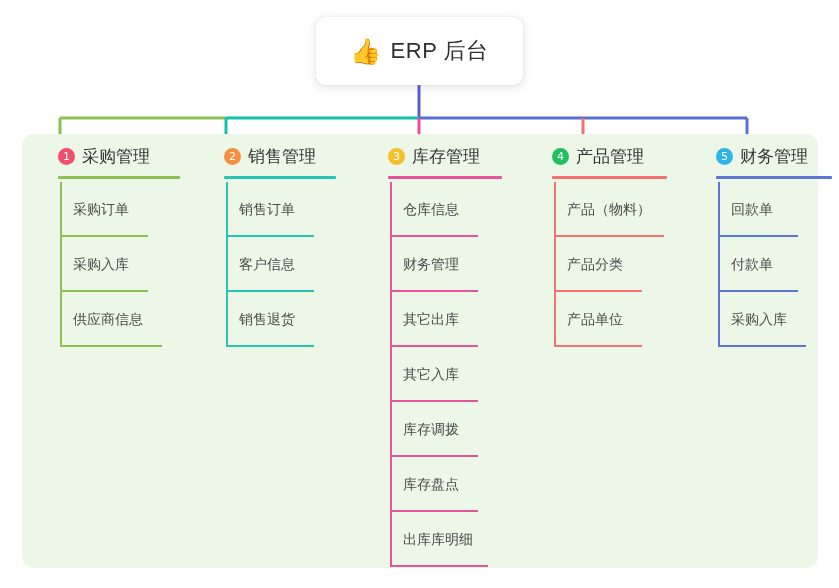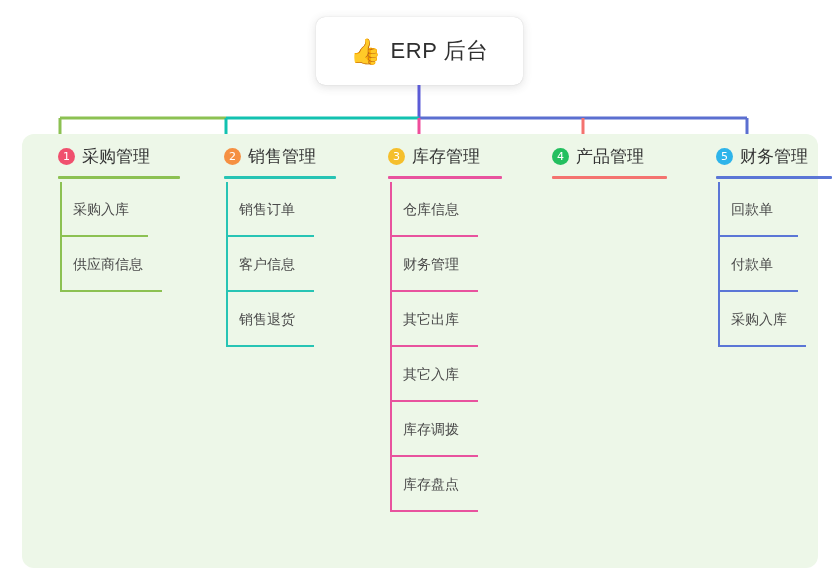--- a/index.html
+++ b/index.html
@@ -173,20 +173,25 @@
   <div class="columns" id="columns">
       <div class="column" style="left: 17px;">
         <div class="col-head">
           <span class="badge" style="background: rgb(240, 80, 110);">1</span>
           <span class="col-title">采购管理</span>
           <div class="col-underline" style="width: 122px; background: rgb(140, 193, 82);"></div>
         </div>
         <div class="items">
           <div class="item">
             <div class="item-spine" style="background: rgb(140, 193, 82);"></div>
+            <div class="item-label">采购订单</div>
+            <div class="item-underline" style="width: 88px; background: rgb(140, 193, 82);"></div>
+          </div>
+          <div class="item">
+            <div class="item-spine" style="background: rgb(140, 193, 82);"></div>
             <div class="item-label">采购入库</div>
             <div class="item-underline" style="width: 88px; background: rgb(140, 193, 82);"></div>
           </div>
           <div class="item">
             <div class="item-spine" style="background: rgb(140, 193, 82);"></div>
             <div class="item-label">供应商信息</div>
             <div class="item-underline" style="width: 102px; background: rgb(140, 193, 82);"></div>
           </div>
         </div>
       </div>
@@ -244,28 +249,50 @@
           <div class="item">
             <div class="item-spine" style="background: rgb(232, 83, 158);"></div>
             <div class="item-label">库存调拨</div>
             <div class="item-underline" style="width: 88px; background: rgb(232, 83, 158);"></div>
           </div>
           <div class="item">
             <div class="item-spine" style="background: rgb(232, 83, 158);"></div>
             <div class="item-label">库存盘点</div>
             <div class="item-underline" style="width: 88px; background: rgb(232, 83, 158);"></div>
           </div>
+          <div class="item">
+            <div class="item-spine" style="background: rgb(232, 83, 158);"></div>
+            <div class="item-label">出库库明细</div>
+            <div class="item-underline" style="width: 98px; background: rgb(232, 83, 158);"></div>
+          </div>
         </div>
       </div>
       <div class="column" style="left: 511px;">
         <div class="col-head">
           <span class="badge" style="background: rgb(35, 191, 95);">4</span>
           <span class="col-title">产品管理</span>
           <div class="col-underline" style="width: 115px; background: rgb(244, 115, 111);"></div>
         </div>
+        <div class="items">
+          <div class="item">
+            <div class="item-spine" style="background: rgb(244, 115, 111);"></div>
+            <div class="item-label">产品（物料）</div>
+            <div class="item-underline" style="width: 110px; background: rgb(244, 115, 111);"></div>
+          </div>
+          <div class="item">
+            <div class="item-spine" style="background: rgb(244, 115, 111);"></div>
+            <div class="item-label">产品分类</div>
+            <div class="item-underline" style="width: 88px; background: rgb(244, 115, 111);"></div>
+          </div>
+          <div class="item">
+            <div class="item-spine" style="background: rgb(244, 115, 111);"></div>
+            <div class="item-label">产品单位</div>
+            <div class="item-underline" style="width: 88px; background: rgb(244, 115, 111);"></div>
+          </div>
+        </div>
       </div>
       <div class="column" style="left: 675px;">
         <div class="col-head">
           <span class="badge" style="background: rgb(46, 180, 234);">5</span>
           <span class="col-title">财务管理</span>
           <div class="col-underline" style="width: 116px; background: rgb(91, 118, 214);"></div>
         </div>
         <div class="items">
           <div class="item">
             <div class="item-spine" style="background: rgb(91, 118, 214);"></div>

